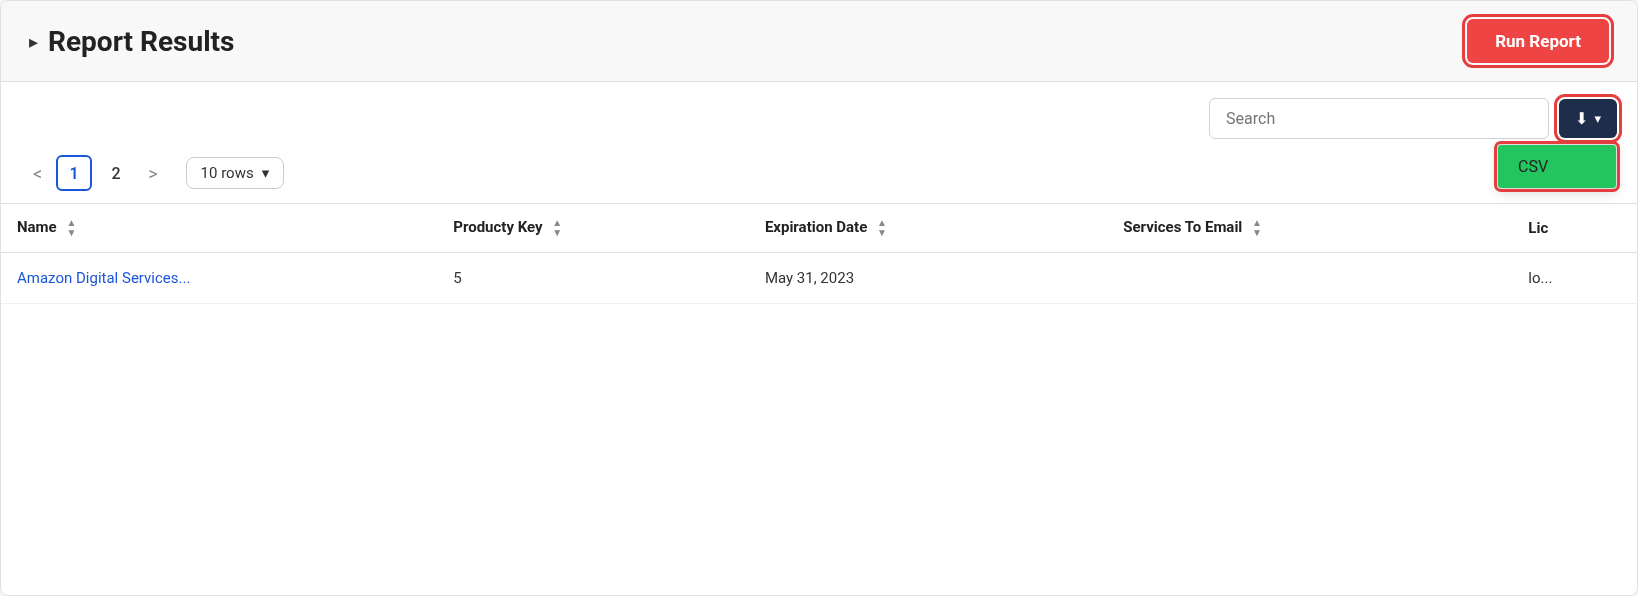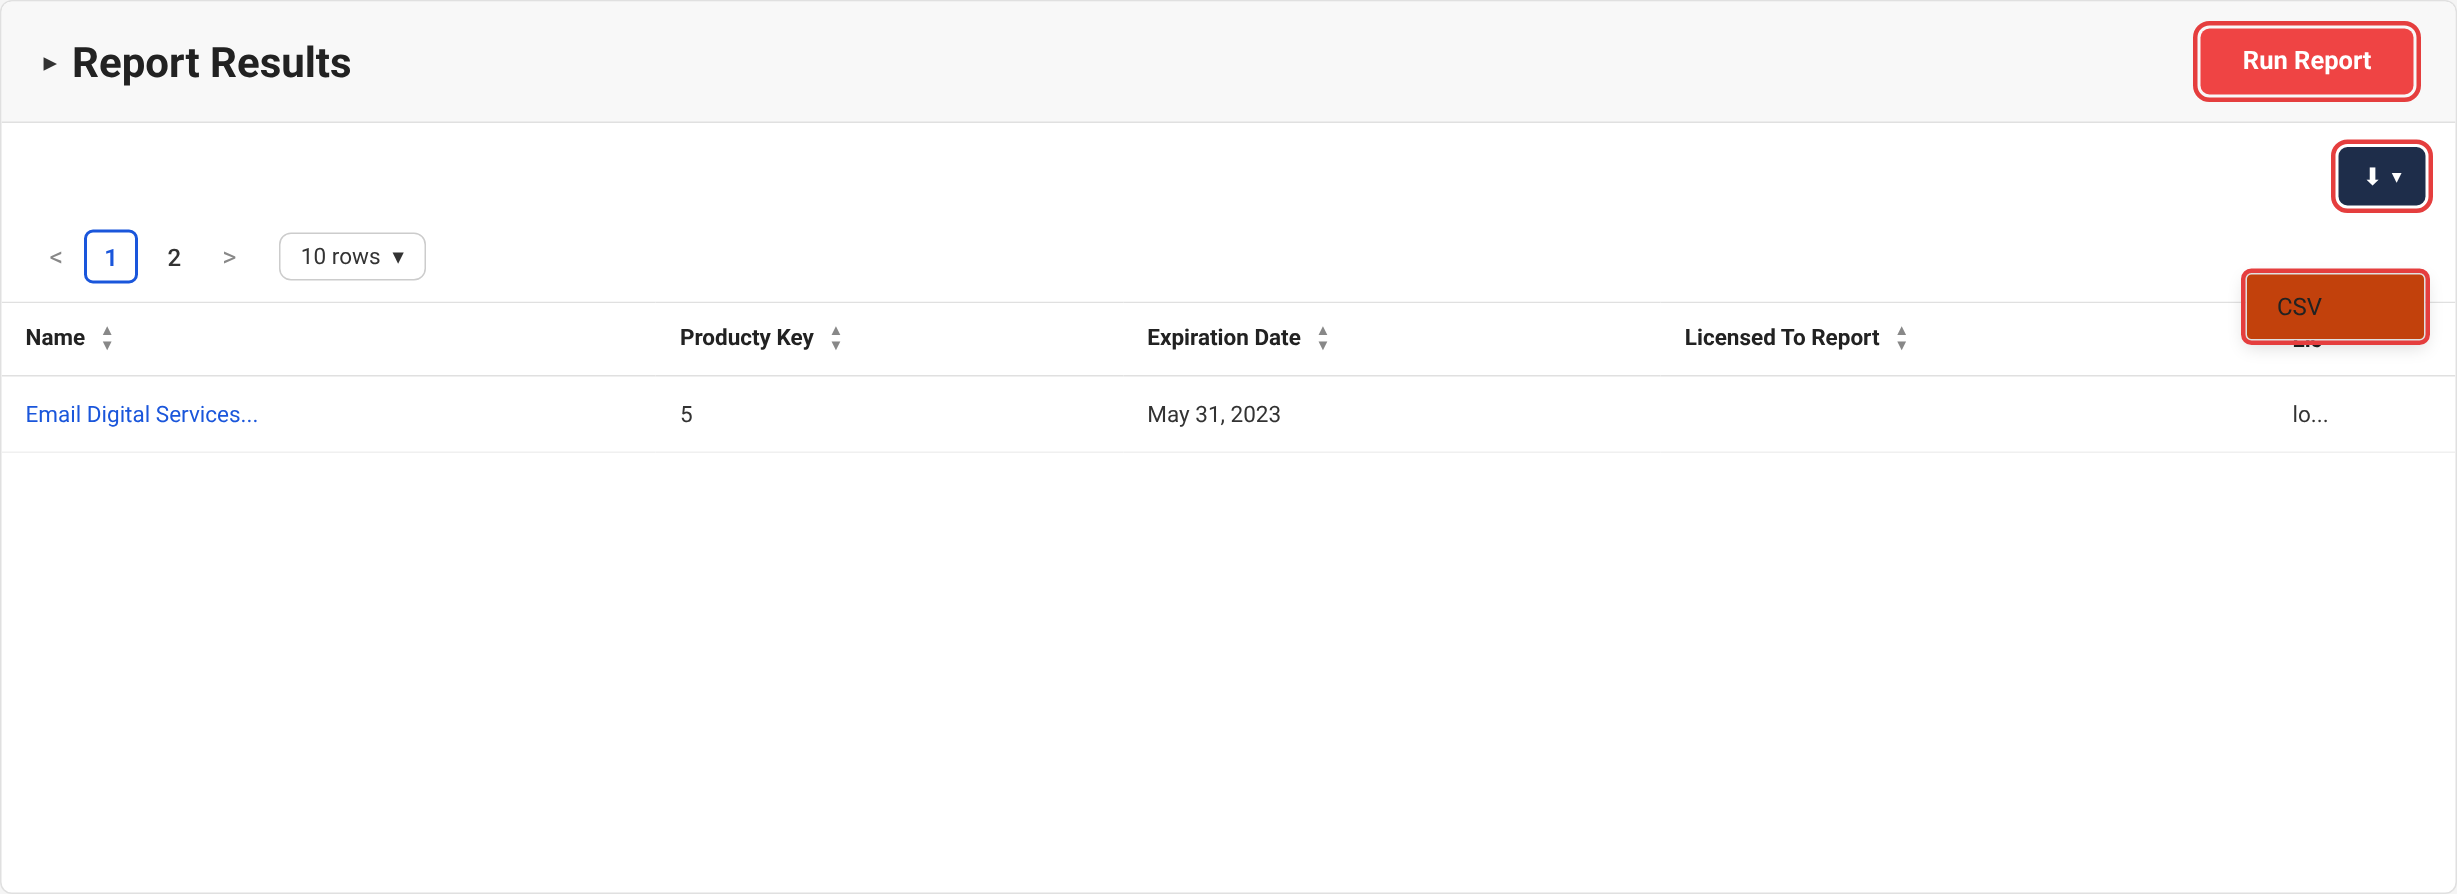--- a/index.html
+++ b/index.html
@@ -112,29 +112,28 @@
 
     .chevron-down {
       font-size: 13px;
     }
 
     
     .dropdown-menu {
       position: absolute;
       top: 62px;
       right: 20px;
-      background: #c2410c;
+      background: #22c55e;
       border: 1px solid #e0e0e0;
       border-radius: 4px;
       box-shadow: 0 4px 12px rgba(0,0,0,0.15);
       width: 120px;
       z-index: 100;
       outline: 3px solid #e53e3e;
       outline-offset: 0px;
-      margin-top: 38px;
     }
 
     .dropdown-item {
       padding: 12px 20px;
       font-size: 16px;
       color: #222;
       cursor: pointer;
       text-align: left;
     }
 
@@ -257,20 +256,21 @@
 
   <div class="header">
     <div class="header-left">
       <span class="chevron-icon">▸</span>
       <h1 class="header-title">Report Results</h1>
     </div>
     <button class="run-report-btn">Run Report</button>
   </div>
 
   <div class="toolbar">
+    <input class="search-input" type="text" placeholder="Search" style="">
     <button class="download-btn">
       <span class="download-icon">⬇</span>
       <span class="chevron-down">▾</span>
     </button>
 
     <div class="dropdown-menu">
       <div class="dropdown-item">CSV</div>
     </div>
   </div>
 
@@ -295,32 +295,32 @@
           </th>
           <th class="col-key">
             <span>Producty Key</span>
             <span class="sort-icon">▲<br>▼</span>
           </th>
           <th class="col-expiry">
             <span>Expiration Date</span>
             <span class="sort-icon">▲<br>▼</span>
           </th>
           <th class="col-email">
-            <span>Licensed To Report</span>
+            <span>Services To Email</span>
             <span class="sort-icon">▲<br>▼</span>
           </th>
           <th class="col-lic">
             <span>Lic</span>
           </th>
         </tr>
       </thead>
       <tbody>
         <tr>
           <td class="col-name">
-            <a class="link-cell" href="#">Email Digital Services...</a>
+            <a class="link-cell" href="#">Amazon Digital Services...</a>
           </td>
           <td class="col-key">5</td>
           <td class="col-expiry">May 31, 2023</td>
           <td class="col-email"></td>
           <td class="col-lic">lo...</td>
         </tr>
       </tbody>
     </table>
   </div>
 

